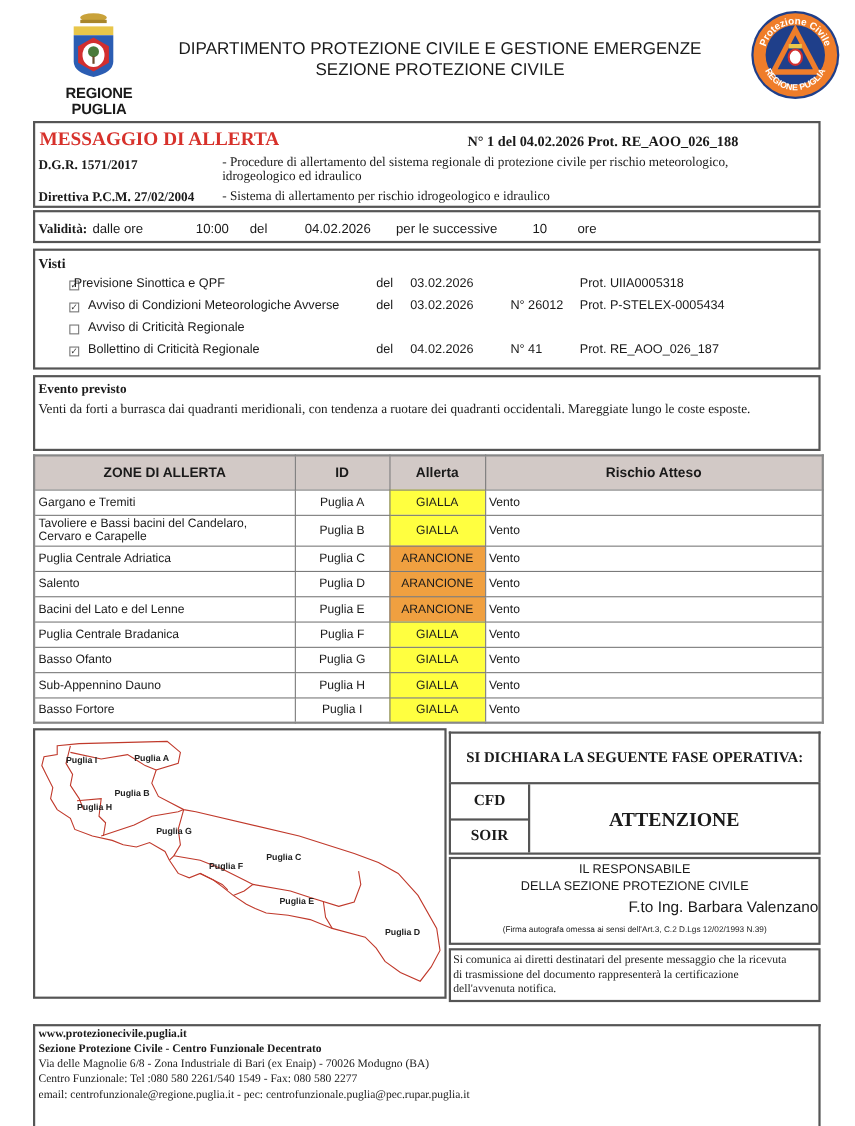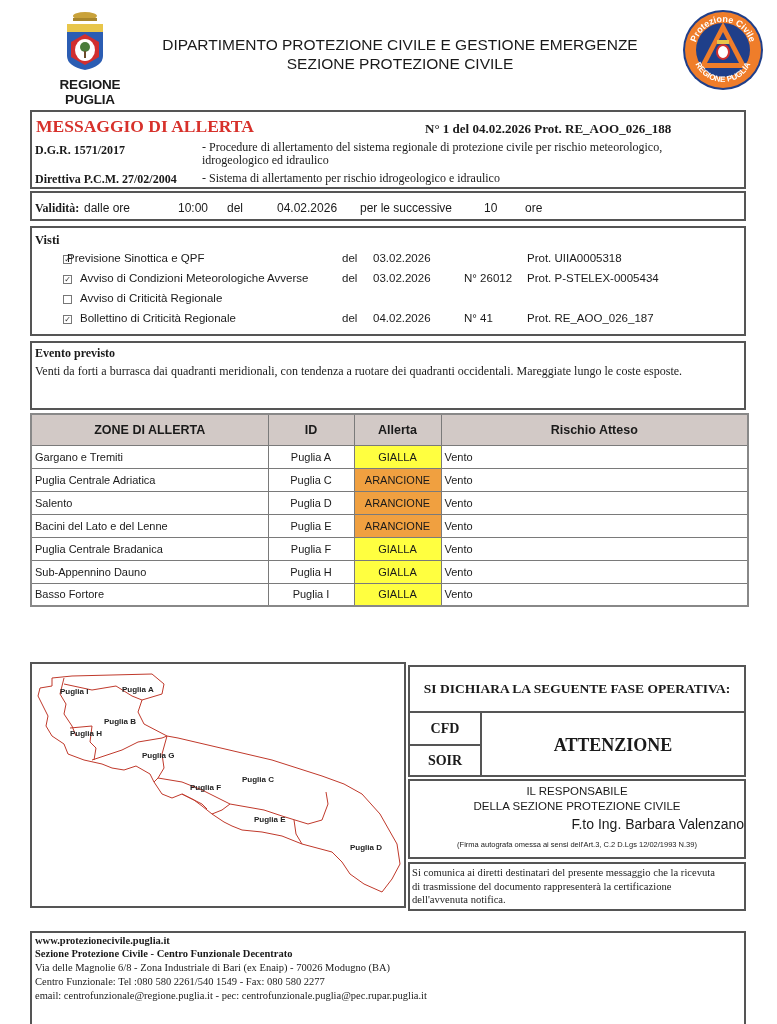--- a/index.html
+++ b/index.html
@@ -174,20 +174,26 @@
       <th>Rischio Atteso</th>
     </tr>
   </thead>
   <tbody id="zone-tbody">
       <tr>
         <td>Gargano e Tremiti</td>
         <td class="center">Puglia A</td>
         <td class="center al-gialla" style="background: rgb(255, 255, 64);">GIALLA</td>
         <td>Vento</td>
       </tr>
+      <tr class="tall">
+        <td>Tavoliere e Bassi bacini del Candelaro, Cervaro e Carapelle</td>
+        <td class="center">Puglia B</td>
+        <td class="center al-gialla" style="background: rgb(255, 255, 64);">GIALLA</td>
+        <td>Vento</td>
+      </tr>
       <tr>
         <td>Puglia Centrale Adriatica</td>
         <td class="center">Puglia C</td>
         <td class="center al-arancione" style="background: rgb(240, 160, 64);">ARANCIONE</td>
         <td>Vento</td>
       </tr>
       <tr>
         <td>Salento</td>
         <td class="center">Puglia D</td>
         <td class="center al-arancione" style="background: rgb(240, 160, 64);">ARANCIONE</td>
@@ -195,20 +201,26 @@
       </tr>
       <tr>
         <td>Bacini del Lato e del Lenne</td>
         <td class="center">Puglia E</td>
         <td class="center al-arancione" style="background: rgb(240, 160, 64);">ARANCIONE</td>
         <td>Vento</td>
       </tr>
       <tr>
         <td>Puglia Centrale Bradanica</td>
         <td class="center">Puglia F</td>
+        <td class="center al-gialla" style="background: rgb(255, 255, 64);">GIALLA</td>
+        <td>Vento</td>
+      </tr>
+      <tr>
+        <td>Basso Ofanto</td>
+        <td class="center">Puglia G</td>
         <td class="center al-gialla" style="background: rgb(255, 255, 64);">GIALLA</td>
         <td>Vento</td>
       </tr>
       <tr>
         <td>Sub-Appennino Dauno</td>
         <td class="center">Puglia H</td>
         <td class="center al-gialla" style="background: rgb(255, 255, 64);">GIALLA</td>
         <td>Vento</td>
       </tr>
       <tr>

